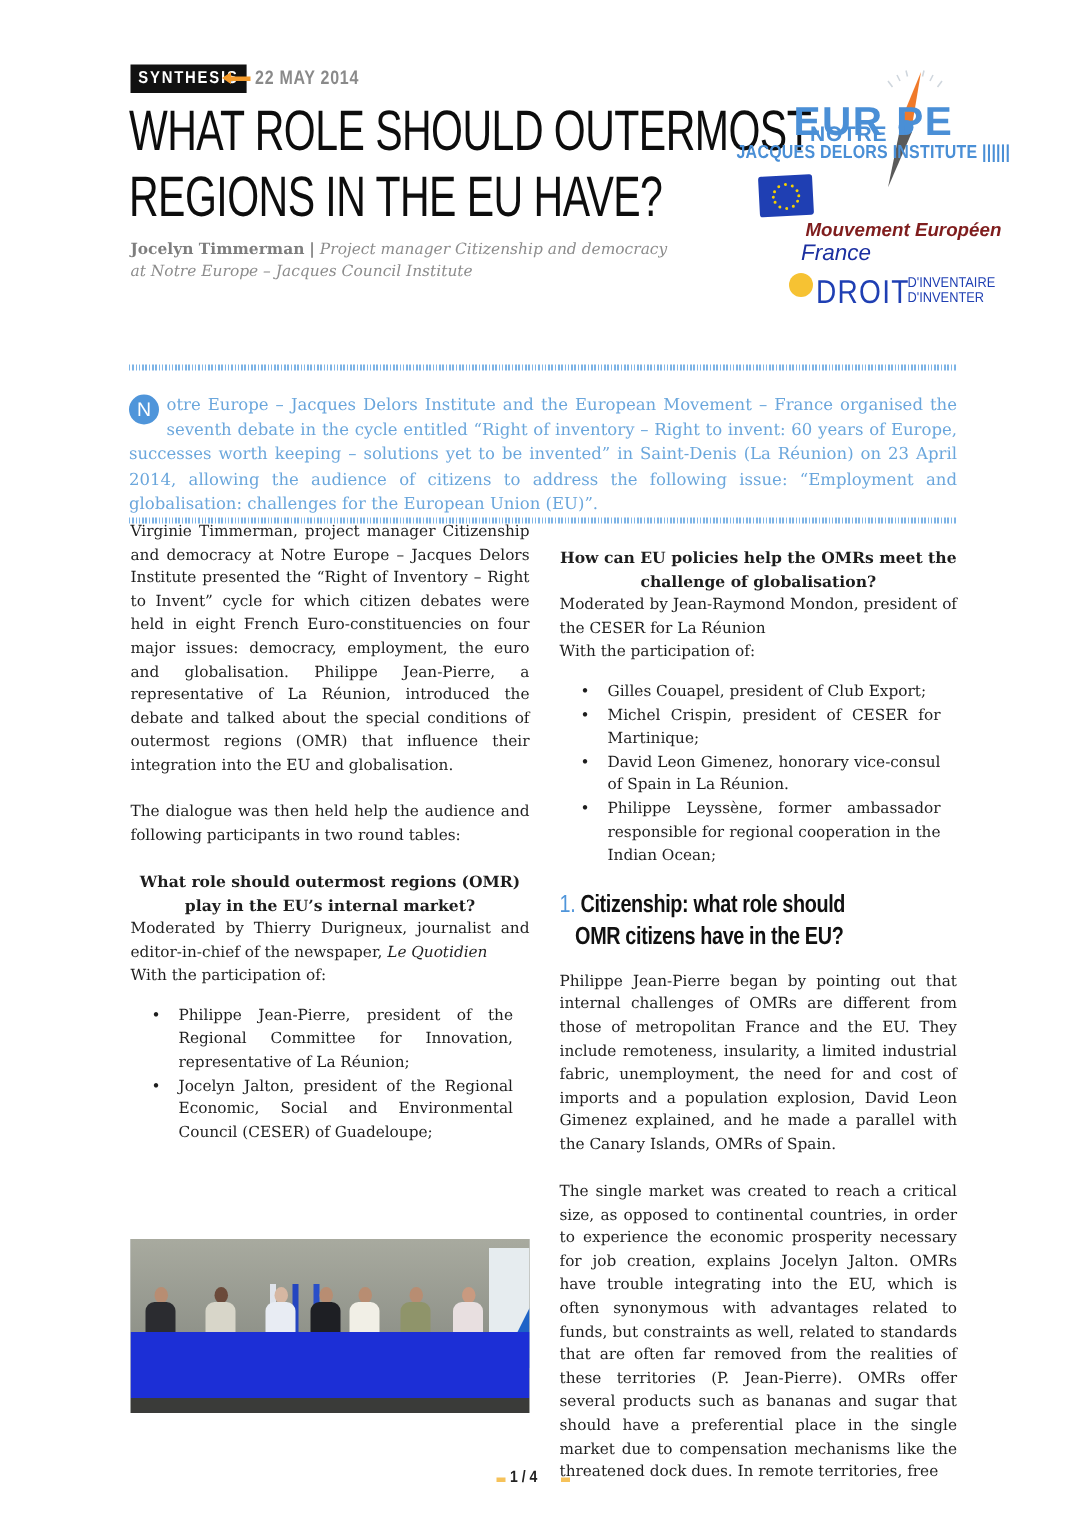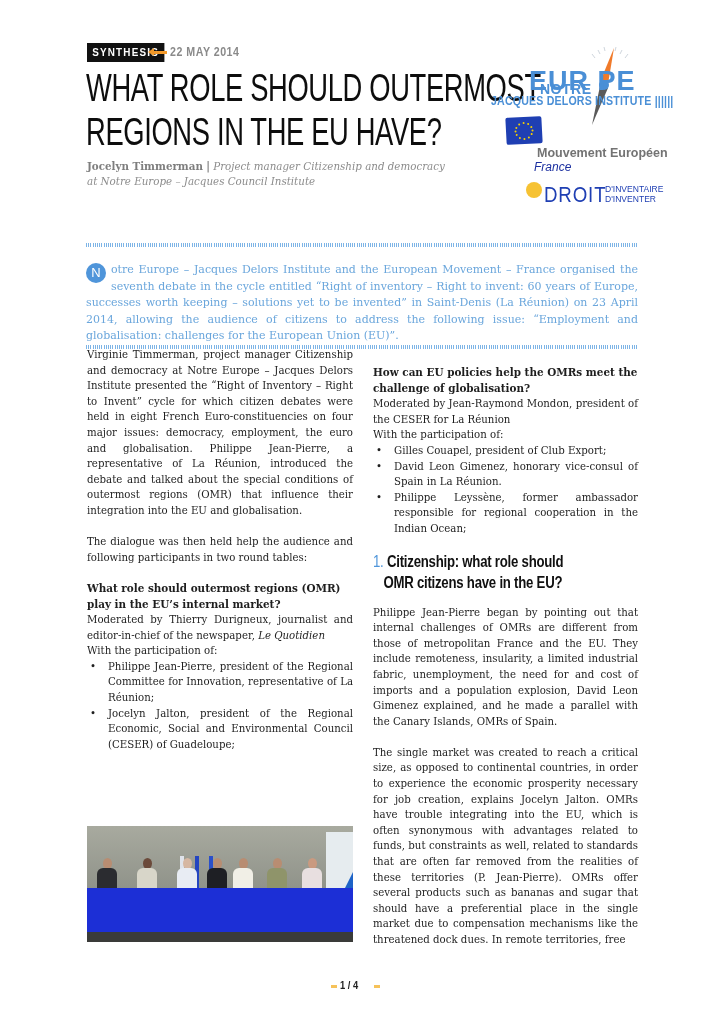--- a/index.html
+++ b/index.html
@@ -25,45 +25,45 @@
 
   
   .logo-notre { left: 540px; top: 57px; font-family: "Liberation Sans", sans-serif; font-weight: bold;
                 font-size: 14px; color: #4a8fd6; letter-spacing: 0.5px; margin-top: 24px; }
   .logo-europe { left: 529px; top: 66px; font-family: "Liberation Sans", sans-serif; font-weight: bold;
                  font-size: 27px; color: #4a8fd6; letter-spacing: 1px; }
   .logo-jd { left: 491px; top: 94px; font-family: "Liberation Sans", sans-serif; font-weight: bold;
              font-size: 12.5px; color: #4a8fd6; letter-spacing: 0.2px; transform: scaleX(0.85); transform-origin: left; white-space: nowrap; }
   .compass { left: 578px; top: 40px; width: 60px; height: 90px; }
   .eu-flag { left: 506px; top: 117px; width: 36px; height: 27px; background: #1f3fb3; transform: rotate(-3deg); border-radius: 2px; }
-  .me-title { left: 537px; top: 146px; font-family: "Liberation Sans", sans-serif; font-weight: bold; 
-              font-size: 12.5px; color: #737373; }
+  .me-title { left: 537px; top: 146px; font-family: "Liberation Sans", sans-serif; font-weight: bold; font-style: italic;
+              font-size: 12.5px; color: #7f1d1d; }
   .me-sub { left: 534px; top: 160px; font-family: "Liberation Sans", sans-serif; font-style: italic;
-            font-size: 12px; color: #1b2fa0; }
+            font-size: 15px; color: #1b2fa0; }
   .droit-dot { left: 526px; top: 182px; width: 16px; height: 16px; border-radius: 50%; background: #f6c233; }
   .droit { left: 544px; top: 182px; font-family: "Liberation Sans", sans-serif; font-size: 22px;
            color: #1f3fb3; letter-spacing: 1px; transform: scaleX(0.85); transform-origin: left; }
   .droit-sub { left: 605px; top: 184px; font-family: "Liberation Sans", sans-serif; font-size: 9.5px;
                line-height: 10px; color: #1f3fb3; transform: scaleX(0.9); transform-origin: left; }
 
   
   .rule { left: 86px; width: 552px; height: 4px;
           background: repeating-linear-gradient(90deg, #7db4e6 0 1px, transparent 1px 2.2px); }
   .intro { left: 86px; top: 262px; width: 552px; font-size: 11px; line-height: 16.6px; color: #6aa6dc;
            text-align: justify; }
   .dropcap { float: left; width: 20px; height: 20px; border-radius: 50%; background: #4f95da; color: #fff;
              font-family: "Liberation Sans", sans-serif; font-size: 13px; line-height: 20px; text-align: center;
              margin: 1px 5px 0 0; }
 
   
   .col { font-size: 10.2px; line-height: 15.6px; color: #1e1e1e; text-align: justify; }
   .col p { margin: 0; }
   .col .gap { height: 15.6px; }
-  .col h4 { margin: 0; font-weight: bold; font-size: 10.4px; line-height: 15.6px; text-align: left; }
-  .col ul { margin: 0; padding: 0; list-style: none; }
+  .col h4 { margin: 0; font-weight: bold; font-size: 10.4px; line-height: 15.6px; text-align: center; }
+  .col ul { margin: 11px; padding: 0; list-style: none; }
   .col li { position: relative; padding-left: 21px; }
   .col li:before { content: "•"; position: absolute; left: 3px; top: 0; }
   .col-left { left: 87px; top: 347px; width: 266px; }
   .col-right { left: 373px; top: 365px; width: 265px; }
   .sec-title { font-family: "Liberation Sans", sans-serif; font-weight: bold; font-size: 16.5px; line-height: 21px;
                color: #111; letter-spacing: -0.3px; transform: scaleX(0.8); transform-origin: left; white-space: nowrap;
                margin: 14px 0 12px 0; }
   .sec-title .num { color: #4f95da; font-weight: normal; }
   .sec-title .l2 { padding-left: 13px; }
 
@@ -187,20 +187,21 @@
   <div class="table"></div>
   <div class="floor"></div>
 </div>
 
 <div class="abs col col-right">
   <h4>How can EU policies help the OMRs meet the challenge of globalisation?</h4>
   <p>Moderated by Jean-Raymond Mondon, president of the CESER for La Réunion</p>
   <p>With the participation of:</p>
   <ul>
     <li>Gilles Couapel, president of Club Export;</li>
+    <li>Michel Crispin, president of CESER for Martinique;</li>
     <li>David Leon Gimenez, honorary vice-consul of Spain in La Réunion.</li>
     <li>Philippe Leyssène, former ambassador responsible for regional cooperation in the Indian Ocean;</li>
   </ul>
   <div class="sec-title">
     <div><span class="num">1.</span> <span>Citizenship: what role should</span></div>
     <div class="l2">OMR citizens have in the EU?</div>
   </div>
   <p>Philippe Jean-Pierre began by pointing out that internal challenges of OMRs are different from those of metropolitan France and the EU. They include remoteness, insularity, a limited industrial fabric, unemployment, the need for and cost of imports and a population explosion, David Leon Gimenez explained, and he made a parallel with the Canary Islands, OMRs of Spain.</p>
   <div class="gap"></div>
   <p>The single market was created to reach a critical size, as opposed to continental countries, in order to experience the economic prosperity necessary for job creation, explains Jocelyn Jalton. OMRs have trouble integrating into the EU, which is often synonymous with advantages related to funds, but constraints as well, related to standards that are often far removed from the realities of these territories (P. Jean-Pierre). OMRs offer several products such as bananas and sugar that should have a preferential place in the single market due to compensation mechanisms like the threatened dock dues. In remote territories, free</p>

